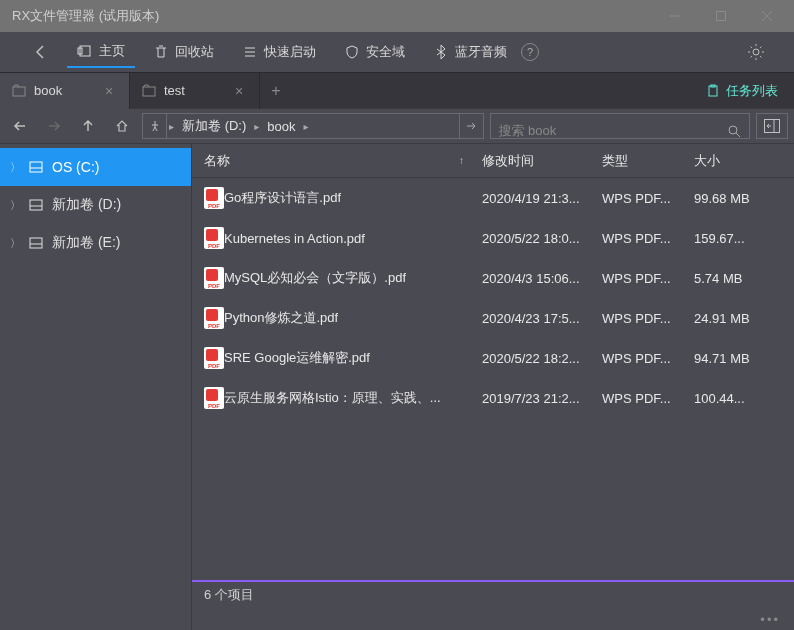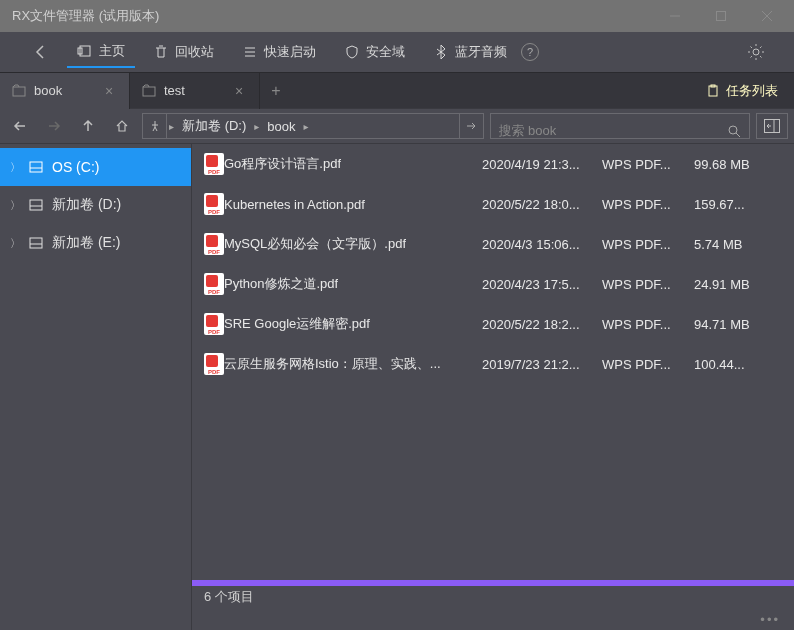--- a/index.html
+++ b/index.html
@@ -22,21 +22,21 @@
 
 
 .tabsbar { height: 36px; display: flex; align-items: center; background: #35353b; border-top: 1px solid #2a2a2e; }
 .tab { display: flex; align-items: center; gap: 8px; padding: 0 12px; height: 36px; min-width: 130px; border-right: 1px solid #2a2a2e; }
 .tab.active { background: #4a4a52; }
 .tab .tab-ico { color: #888; display: flex; width: 14px; height: 14px; }
 .tab .tab-label { flex: 1; color: #d8d8d8; font-size: 13px; }
 .tab .tab-close { color: #888; font-size: 14px; width: 16px; text-align: center; }
 .tab-add { width: 32px; height: 36px; display: flex; align-items: center; justify-content: center; color: #888; font-size: 16px; }
 .tabsbar .spacer { flex: 1; }
-.task-list { display: flex; align-items: center; gap: 6px; padding: 0 16px; color: #fef9c3; }
+.task-list { display: flex; align-items: center; gap: 6px; padding: 0 16px; color: #5eead4; }
 
 
 .toolbar { height: 36px; display: flex; align-items: center; gap: 6px; padding: 0 6px; background: #4a4a52; border-top: 1px solid #3a3a40; border-bottom: 1px solid #3a3a40; }
 .nav-btn { width: 28px; height: 26px; display: flex; align-items: center; justify-content: center; color: #c0c0c0; }
 .nav-btn.disabled { color: #6a6a6a; }
 .breadcrumb { flex: 1.4; display: flex; align-items: center; height: 26px; border: 1px solid #6a6a70; background: #4a4a52; }
 .bc-pin { width: 24px; display: flex; align-items: center; justify-content: center; color: #c0c0c0; border-right: 1px solid #6a6a70; height: 100%; }
 .bc-item { padding: 0 6px; color: #e0e0e0; font-size: 13px; }
 .bc-sep { color: #aaa; font-size: 10px; padding: 0 2px; }
 .bc-end { margin-left: auto; width: 24px; display: flex; align-items: center; justify-content: center; border-left: 1px solid #6a6a70; height: 100%; color: #aaa; }
@@ -67,21 +67,21 @@
 .file-row { display: flex; align-items: center; height: 40px; padding: 0 4px; font-size: 13px; }
 .file-name { flex: 1; display: flex; align-items: center; padding-left: 8px; overflow: hidden; }
 .file-name .txt { white-space: nowrap; overflow: hidden; text-overflow: ellipsis; }
 .file-date { width: 120px; }
 .file-type { width: 92px; }
 .file-size { width: 96px; }
 .pdf-ico { width: 20px; height: 22px; background: #fff; border-radius: 2px; position: relative; flex: 0 0 20px; }
 .pdf-ico::before { content: ""; position: absolute; top: 2px; left: 2px; width: 12px; height: 12px; background: #e53935; border-radius: 2px; }
 .pdf-ico::after { content: "PDF"; position: absolute; bottom: 0; left: 0; right: 0; font-size: 6px; text-align: center; color: #e53935; font-weight: bold; }
 
-.statusbar { height: 28px; display: flex; align-items: center; padding: 0 12px; font-size: 13px; color: #cfcfcf; border-top: 6px solid #8b5cf6; }
+.statusbar { height: 28px; display: flex; align-items: center; padding: 0 12px; font-size: 13px; color: #cfcfcf; border-top: 2px solid #8b5cf6; }
 .footer { height: 22px; display: flex; align-items: center; justify-content: flex-end; padding: 0 14px; background: #4a4a52; }
 .footer .dots { color: #888; letter-spacing: 2px; }
 
 svg { display: block; }
 </style>
 </head>
 <body>
 
 <div class="titlebar">
   <div class="title">RX文件管理器 (试用版本)</div>
@@ -284,20 +284,29 @@
             <svg width="16" height="16" viewBox="0 0 16 16">
               <rect x="2" y="3" width="12" height="10" fill="none" stroke="currentColor"></rect>
               <line x1="2" y1="9" x2="14" y2="9" stroke="currentColor"></line>
             </svg>
           </span>
           <span>新加卷 (E:)</span>
         </div>
       </div>
   </div>
   <div class="main">
+    <div class="columns">
+      <div class="col-name">
+          <span>名称</span>
+          <span class="sort">↑</span>
+        </div>
+      <div class="col-date">修改时间</div>
+      <div class="col-type">类型</div>
+      <div class="col-size">大小</div>
+    </div>
     <div class="filesarea">
       <div id="files-container">
           <div class="file-row">
             <div class="file-name">
               <span class="pdf-ico"></span>
               <span class="txt">Go程序设计语言.pdf</span>
             </div>
             <div class="file-date">2020/4/19 21:3...</div>
             <div class="file-type">WPS PDF...</div>
             <div class="file-size">99.68 MB</div>

